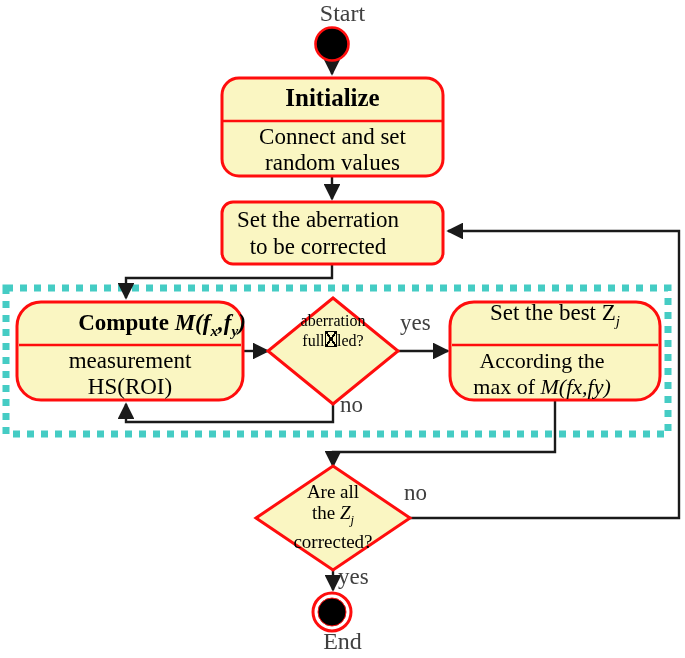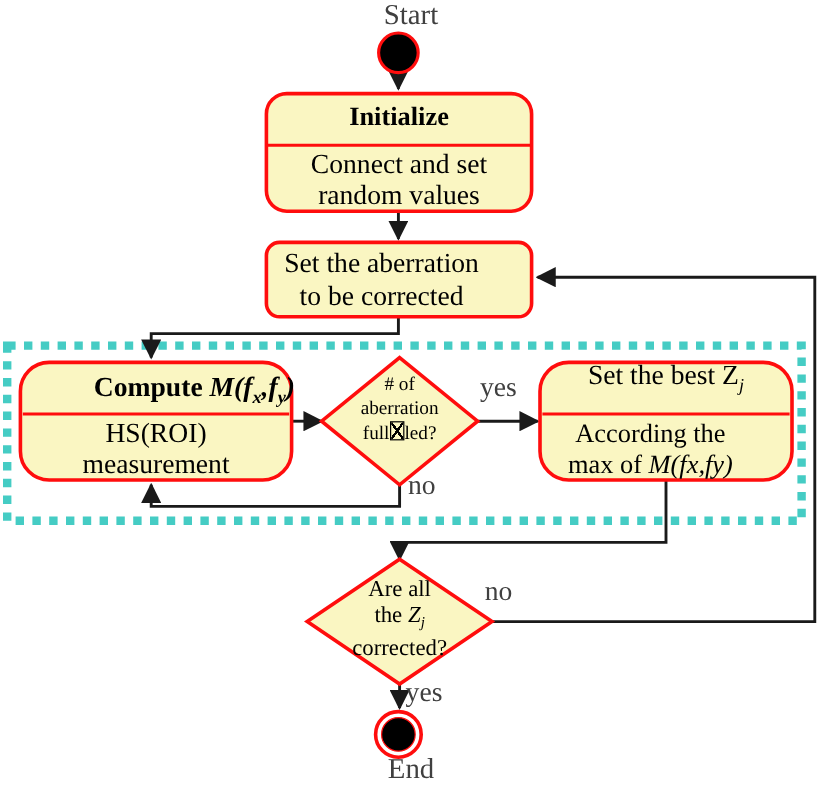--- a/index.html
+++ b/index.html
@@ -82,41 +82,40 @@
     </g>
 
     <g>
       <circle cx="332" cy="612" r="19" fill="none" stroke="#FF0D0D" stroke-width="3"></circle>
       <circle cx="332" cy="612" r="14" fill="#000000" stroke="#FF0D0D" stroke-width="1"></circle>
     </g>
   </svg>
 
   <div class="lbl" style="left:0;top:0;width:685px;text-align:center;font-size:24px;">Start</div>
 
-  <div class="node-text" style="left:222px;top:84px;width:221px;font-size:22px;font-weight:bold;">Initialize</div>
+  <div class="node-text" style="left:222px;top:84px;width:221px;font-size:25px;font-weight:bold;">Initialize</div>
   <div class="node-text" style="left:222px;top:124px;width:221px;font-size:23px;line-height:26px;">
     <div>Connect and set</div>
     <div>random values</div>
   </div>
 
   <div class="node-text" style="left:222px;top:206px;width:192px;font-size:23px;line-height:27px;">
     <div>Set the aberration</div>
     <div>to be corrected</div>
   </div>
 
   <div class="node-text" style="left:17px;top:310px;width:226px;font-size:23px;font-weight:bold;padding-left:32px;">
     <span>Compute </span><span class="it">M(f</span><sub class="it">x</sub><span class="it">,f</span><sub class="it">y</sub><span class="it">)</span>
   </div>
   <div class="node-text" style="left:17px;top:348px;width:226px;font-size:23px;line-height:26px;">
+    <div>measurement</div>
     <div>HS(ROI)</div>
-    <div>measurement</div>
   </div>
 
   <div class="node-text" style="left:258px;top:311px;width:150px;font-size:16px;line-height:20px;">
-    <div># of</div>
     <div>aberration</div>
     <div><span>full</span><span class="tofu"></span><span>led?</span></div>
   </div>
 
   <div class="node-text" style="left:450px;top:300px;width:210px;font-size:23px;font-weight:normal;">
     <span>Set the best </span><span>Z</span><sub class="it">j</sub>
   </div>
   <div class="node-text" style="left:450px;top:348px;width:184px;font-size:22px;line-height:26px;">
     <div>According the</div>
     <div><span>max of </span><span class="it">M(fx,fy)</span></div>

